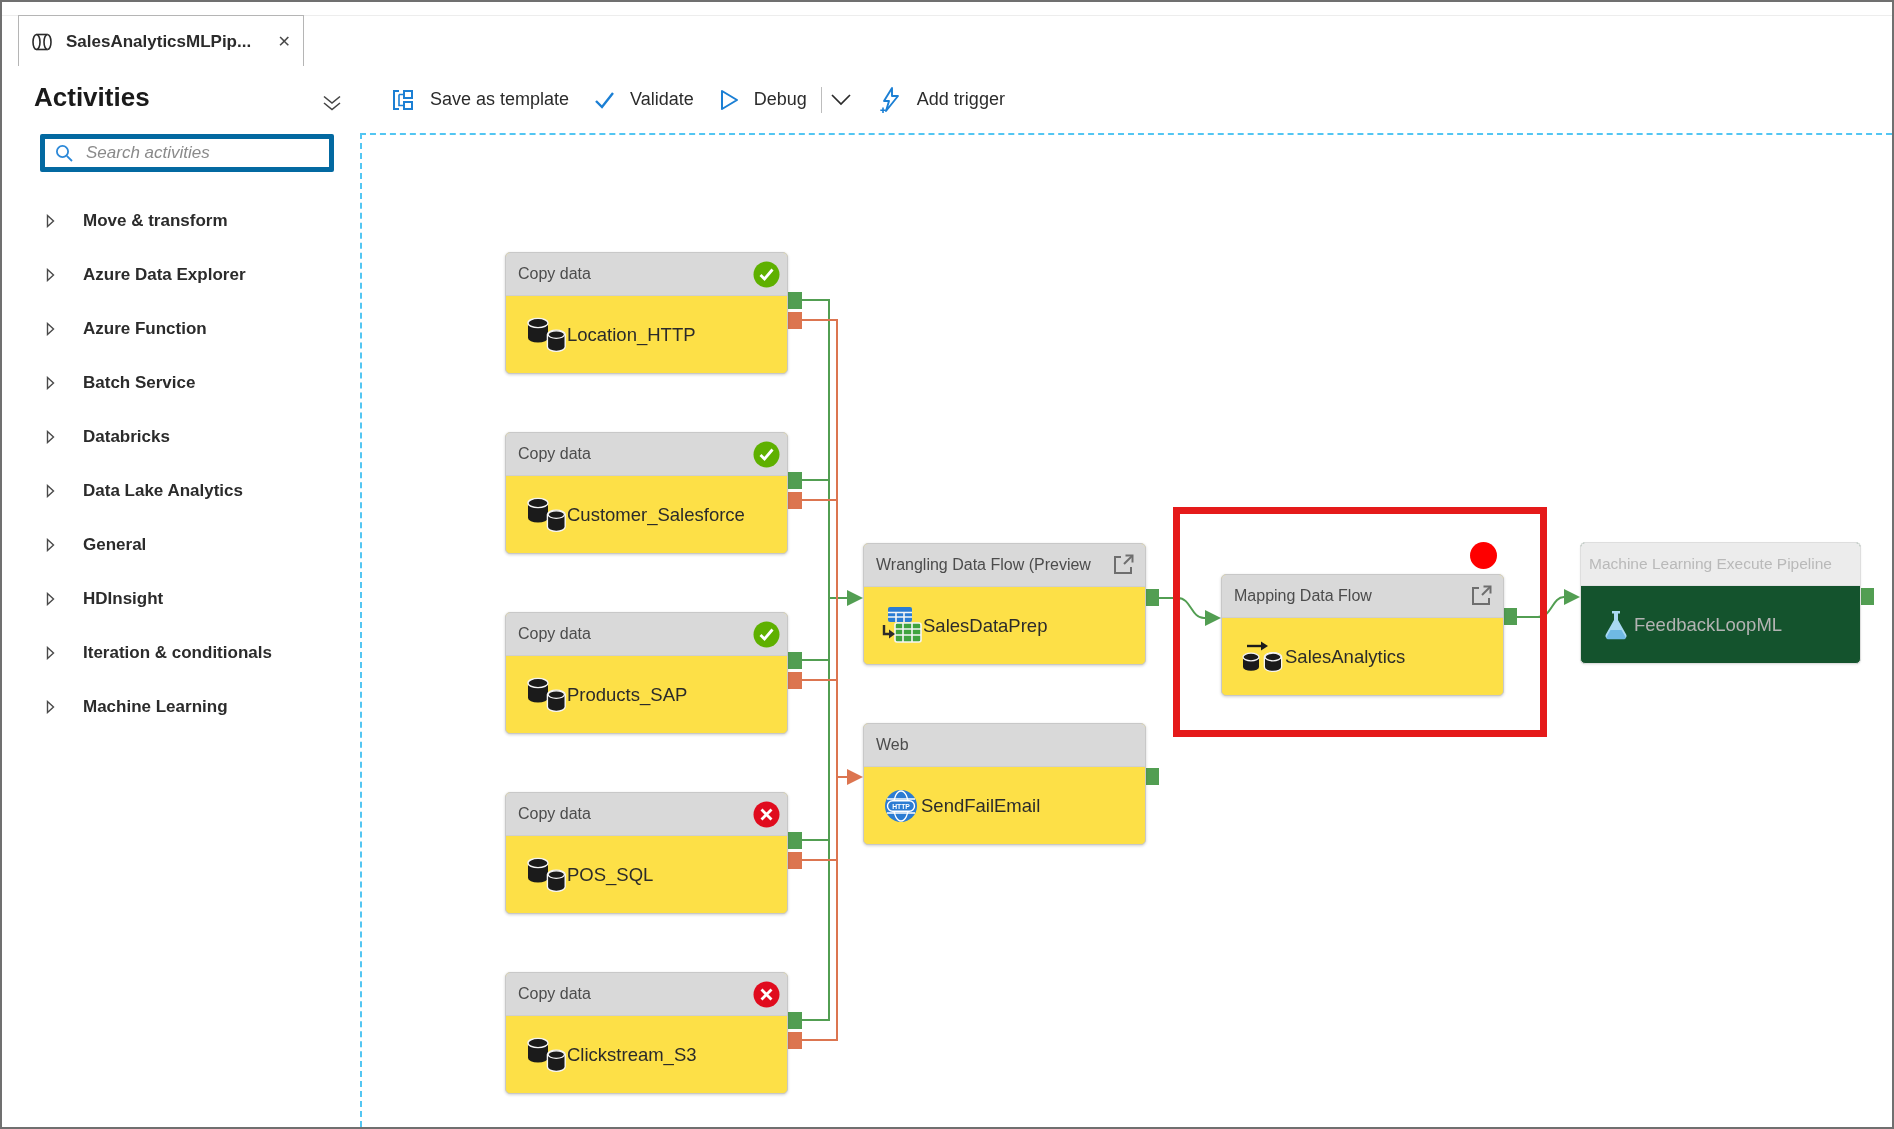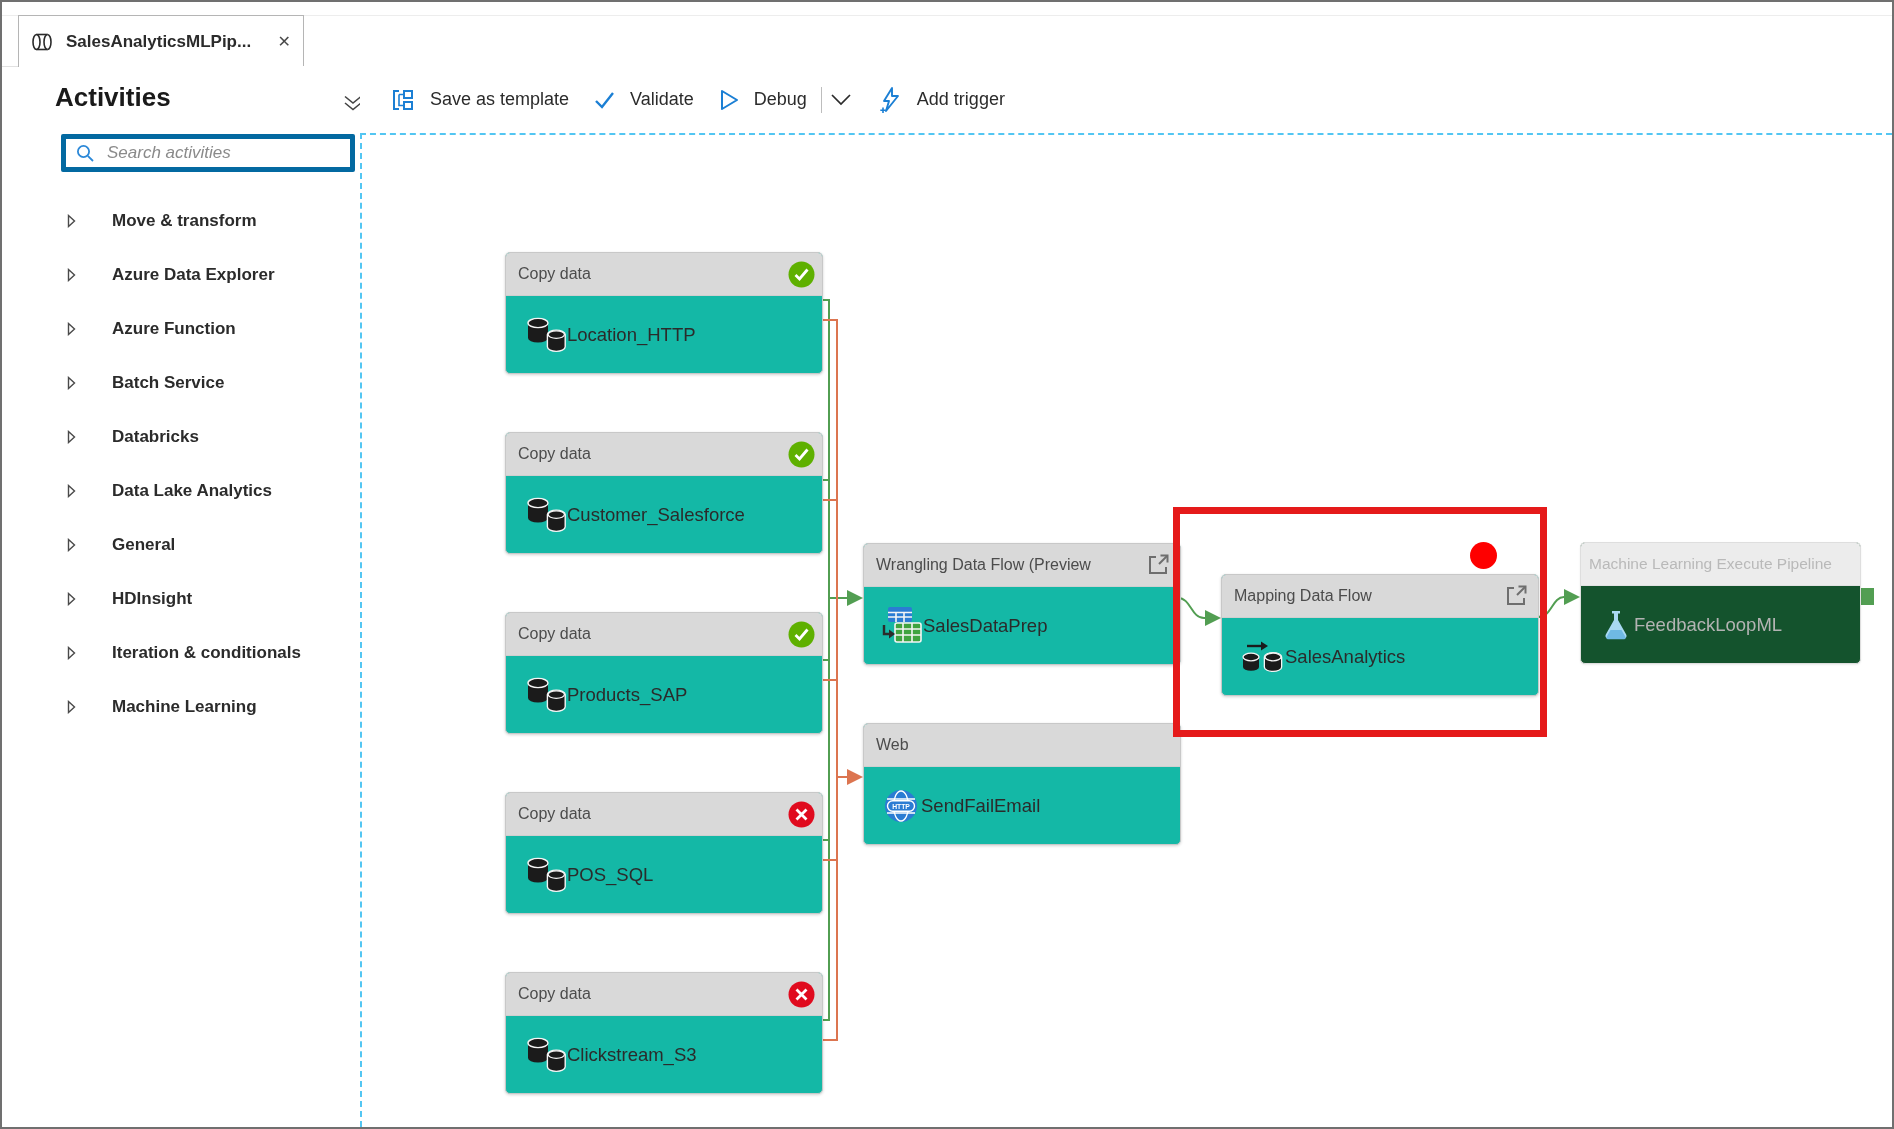--- a/index.html
+++ b/index.html
@@ -6,41 +6,41 @@
   #frame{position:relative;width:1894px;height:1129px;box-sizing:border-box;border:2px solid #707070;background:#fff;overflow:hidden;}
 
   
   .tabbar{position:absolute;left:0;top:0;right:0;height:64px;background:#fff;border-bottom:1px solid #e1e1e1;}
   .tabrow-line{position:absolute;left:0;top:13px;right:0;border-top:1px solid #ededed;}
   .tab{position:absolute;left:16px;top:13px;width:286px;height:52px;background:#fff;border:1px solid #b5b5b5;border-bottom:none;box-sizing:border-box;display:flex;align-items:center;gap:11px;padding:0 12px;cursor:pointer;}
   .tab-title{flex:1;font-size:17px;font-weight:600;color:#2b2b2b;white-space:nowrap;overflow:hidden;}
   .tab-close{font-size:16px;color:#4a4a4a;line-height:1;cursor:pointer;}
 
   
-  .sidebar{position:absolute;left:0;top:64px;width:422px;bottom:0;background:#fff;border-right:1px solid #e8e8e8;box-sizing:border-box;margin-left:21px;}
+  .sidebar{position:absolute;left:0;top:64px;width:422px;bottom:0;background:#fff;border-right:1px solid #e8e8e8;box-sizing:border-box;}
   .side-title{position:absolute;left:32px;top:16px;font-size:26px;font-weight:600;color:#1a1a1a;}
   .side-head-icons{position:absolute;right:38px;top:28px;display:flex;gap:24px;align-items:center;}
   .search{position:absolute;left:38px;top:68px;width:294px;height:38px;box-sizing:border-box;border:5px solid #0369a1;border-radius:2px;background:#fff;display:flex;align-items:center;gap:10px;padding:0 10px;}
   .search input{flex:1;border:none;outline:none;font-family:"Liberation Sans",sans-serif;font-size:17px;color:#555;min-width:0;background:transparent;}
   .search input::placeholder{color:#8a8a8a;font-style:italic;}
   .side-list{position:absolute;left:0;top:128px;right:0;}
-  .side-item{height:54px;display:flex;align-items:center;gap:36px;padding-left:44px;font-size:17px;font-weight:600;color:#2b2b2b;cursor:pointer;}
+  .side-item{height:54px;display:flex;align-items:center;gap:28px;padding-left:44px;font-size:17px;font-weight:600;color:#2b2b2b;cursor:pointer;}
 
   
   .toolbar{position:absolute;left:358px;top:64px;right:0;height:67px;background:#fff;display:flex;align-items:center;padding-left:30px;box-sizing:border-box;}
   .tb-group{display:flex;align-items:center;gap:14px;margin-right:24px;cursor:pointer;}
   .tb-label{font-size:18px;color:#2b2b2b;white-space:nowrap;}
   .tb-divider{width:1px;height:26px;background:#bdbdbd;margin:0 8px 0 0;}
   .tb-chevron{display:flex;align-items:center;margin-right:26px;cursor:pointer;}
 
   
   .canvas{position:absolute;left:358px;top:131px;right:0;bottom:0;background:#fff;border-top:2px dashed #53c6f2;border-left:2px dashed #53c6f2;box-sizing:border-box;}
   #wires{position:absolute;left:0;top:0;width:1890px;height:1125px;z-index:1;pointer-events:none;}
 
-  .node{position:absolute;width:318px;height:122px;box-sizing:border-box;background:#14b8a6;border:1px solid #c8c8c8;border-radius:5px;box-shadow:0 1px 3px rgba(0,0,0,.18);z-index:2;cursor:pointer;}
+  .node{position:absolute;width:283px;height:122px;box-sizing:border-box;background:#fde047;border:1px solid #c8c8c8;border-radius:5px;box-shadow:0 1px 3px rgba(0,0,0,.18);z-index:2;cursor:pointer;}
   .node-header{position:relative;height:43px;background:#d9d9d9;border-bottom:1px solid #cfcfcf;border-radius:4px 4px 0 0;display:flex;align-items:center;padding:0 12px;box-sizing:border-box;font-size:16px;color:#4c4c4c;white-space:nowrap;overflow:hidden;}
   .node-header.with-ext{padding-right:16px;}
   .node-body{height:77px;display:flex;align-items:center;padding:0 17px;box-sizing:border-box;}
   .node-name{font-size:18.5px;color:#2b2b2b;white-space:nowrap;}
   .badge{position:absolute;top:8px;right:7px;width:27px;height:27px;}
   .ext-icon{position:absolute;top:7px;right:8px;}
   .node.disabled{background:#14532d;border-color:#dedede;box-shadow:0 1px 2px rgba(0,0,0,.08);}
   .node.disabled .node-header{background:#ececec;border-bottom-color:#e2e2e2;color:#b9b9b9;font-size:15.5px;padding:0 8px;}
   .node.disabled .node-name{color:#b3b3b3;}
 

